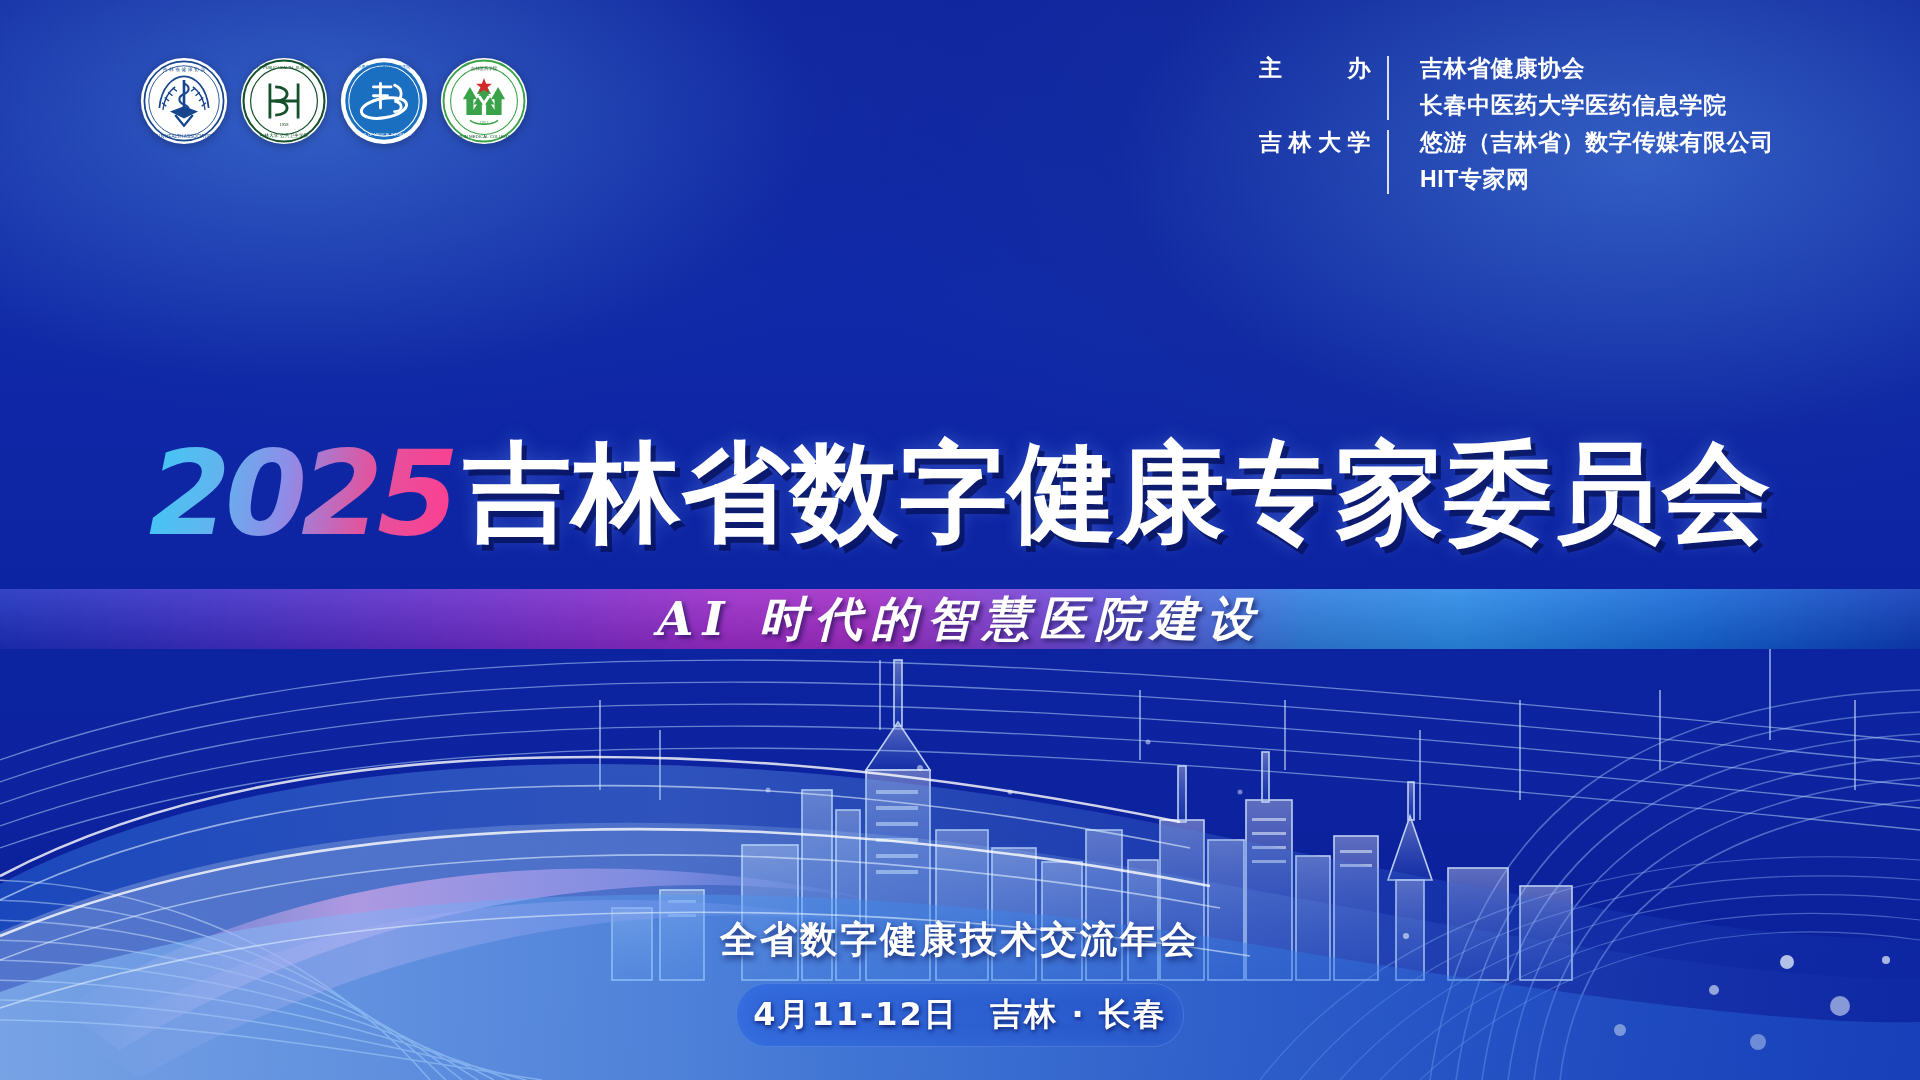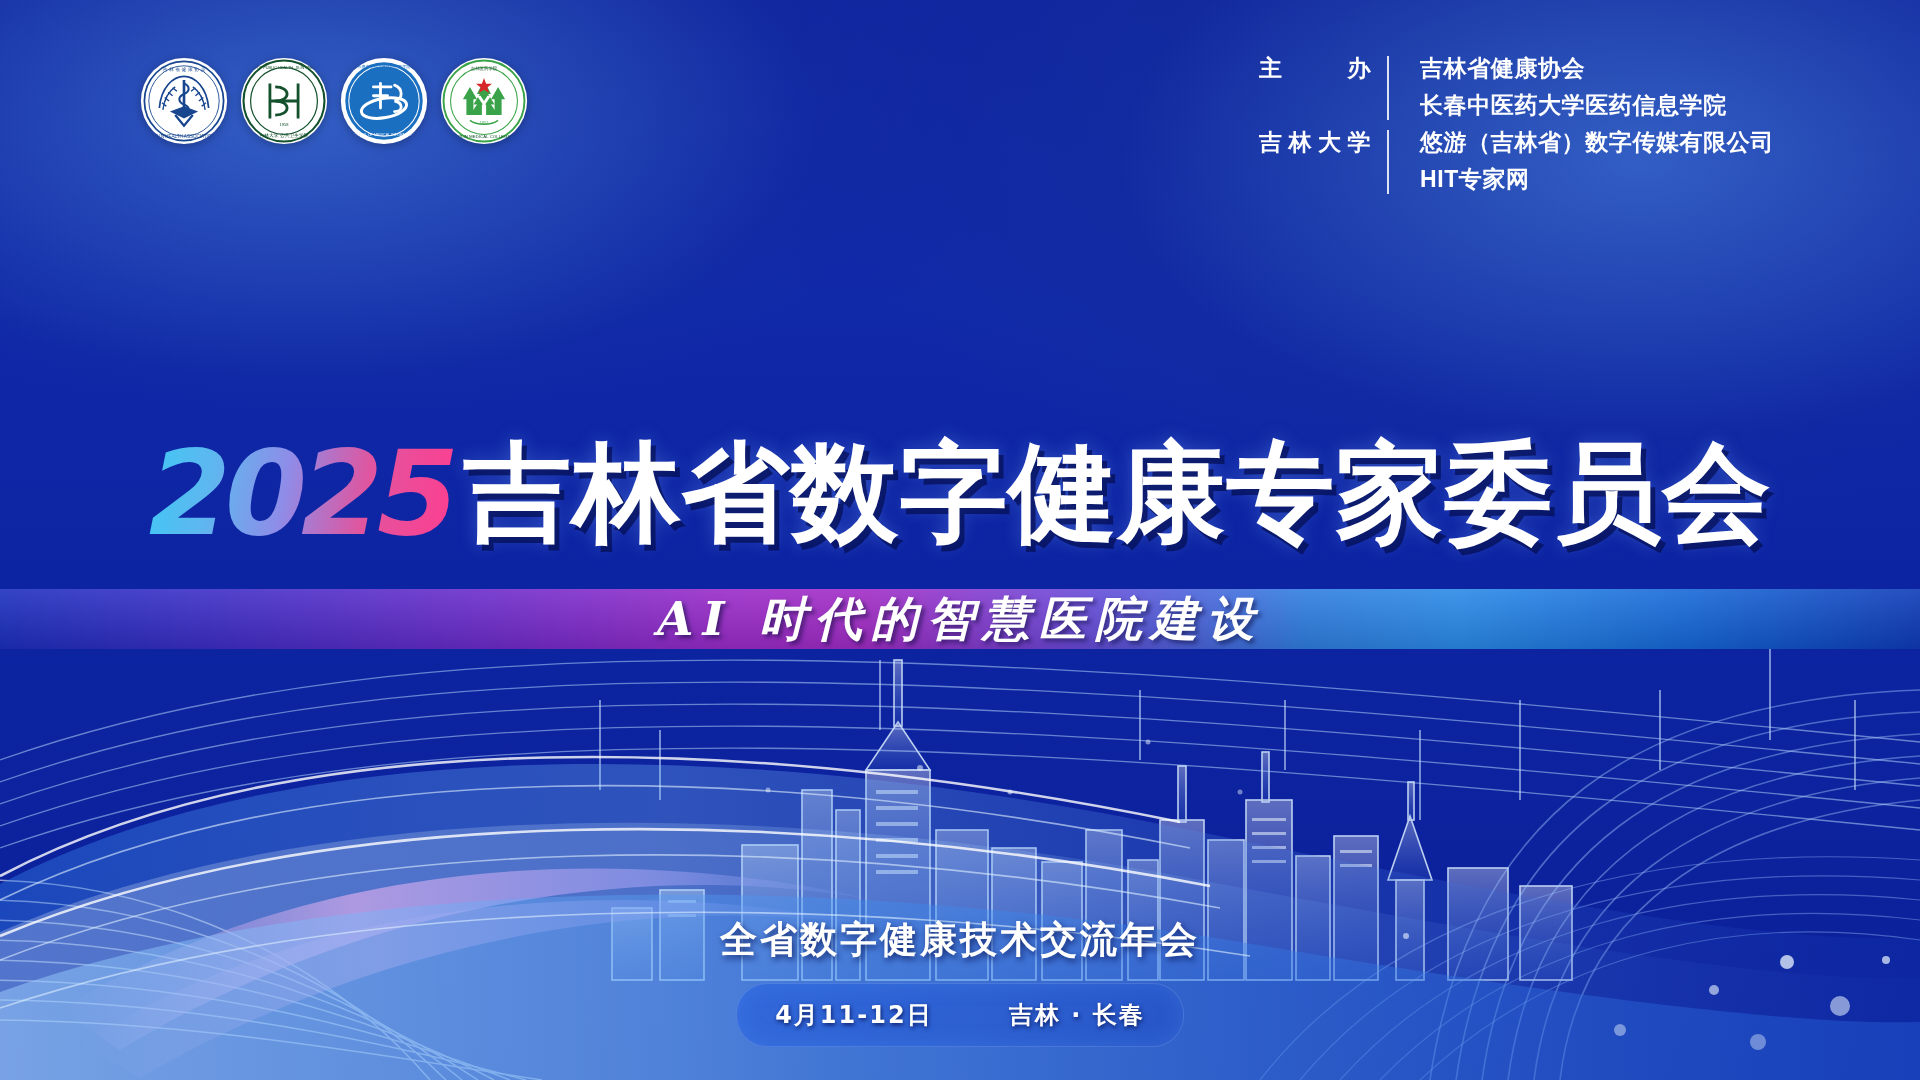--- a/index.html
+++ b/index.html
@@ -115,21 +115,21 @@
   }
   #date-pill{
     position:absolute;left:50%;top:983px;transform:translateX(-50%);
     width:446px;height:62px;border-radius:31px;
     background:linear-gradient(115deg,rgba(30,86,220,.55),rgba(20,60,190,.30));
     border:1px solid rgba(180,215,255,.22);
     display:flex;align-items:center;justify-content:space-around;
     box-shadow:0 0 22px rgba(90,160,255,.22) inset;
   }
   #date-pill span{
-    font-size:24px;font-weight:bold;color:#ffffff;letter-spacing:2px;
+    font-size:32px;font-weight:bold;color:#ffffff;letter-spacing:2px;
     font-family:"DejaVu Sans","Liberation Sans",sans-serif;
     text-shadow:1px 2px 4px rgba(5,15,80,.8);
     white-space:nowrap;
     text-align:center;
   }
 </style>
 </head>
 <body>
 
 <div id="banner">

